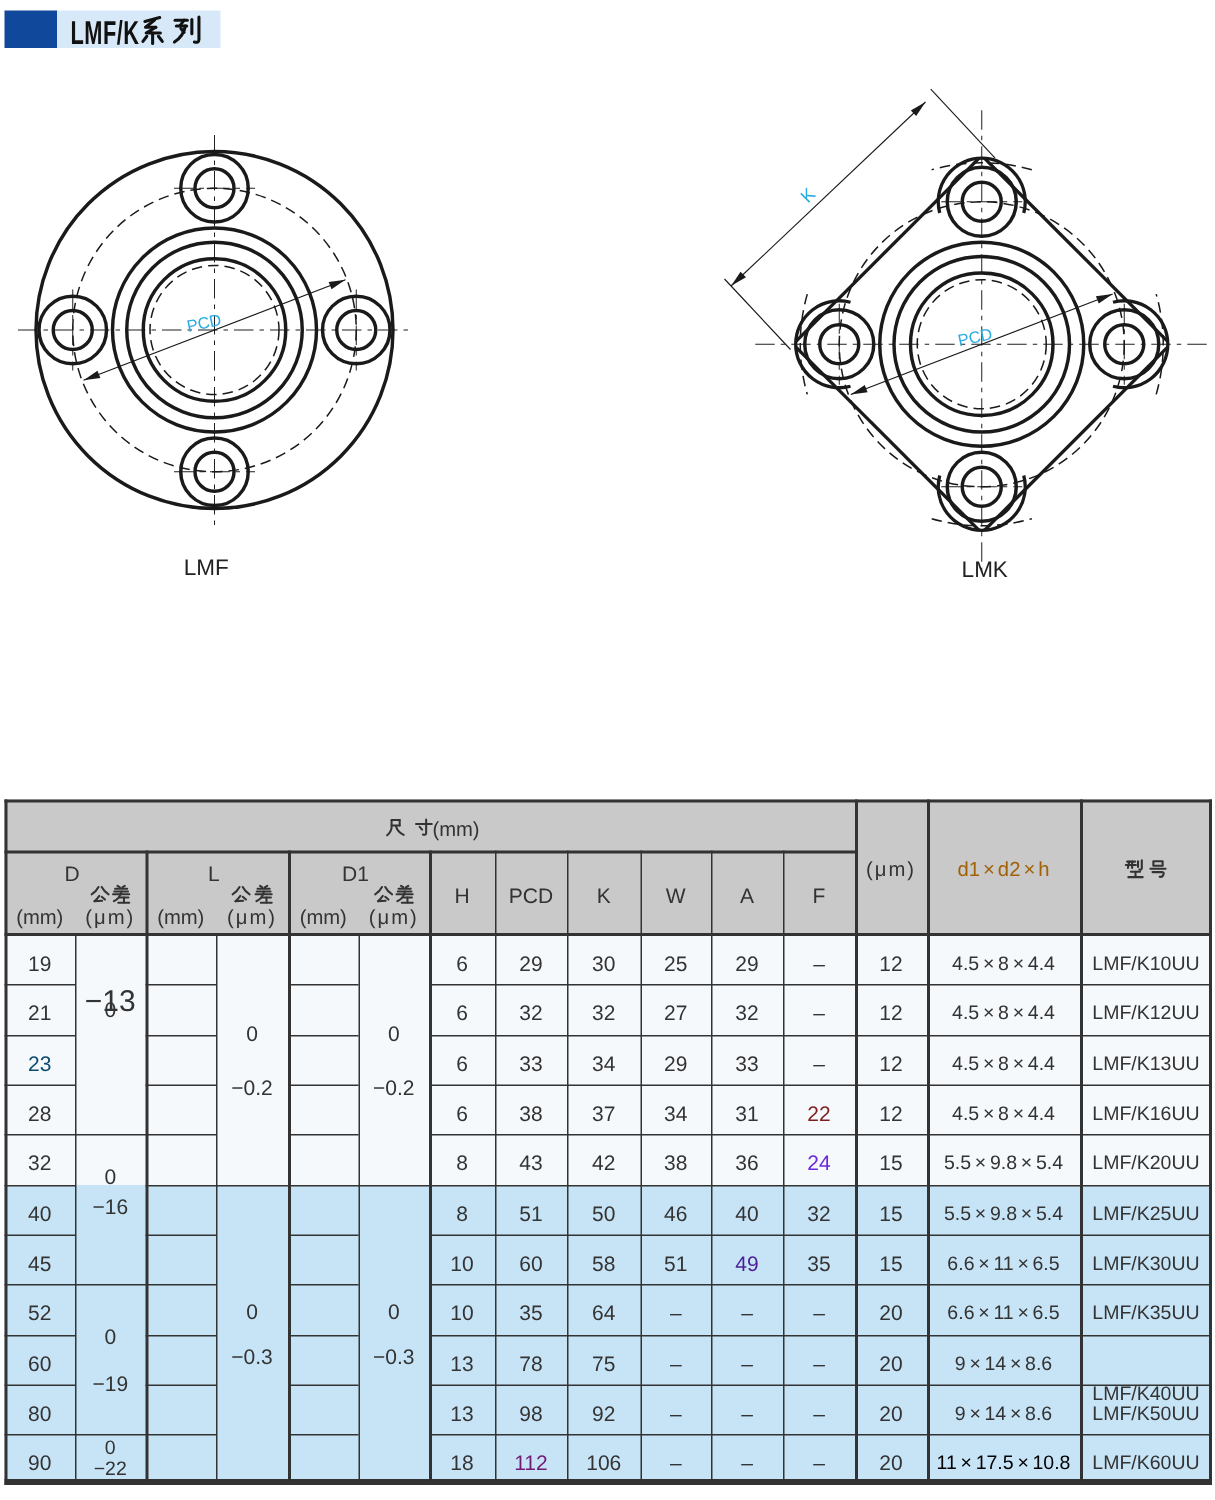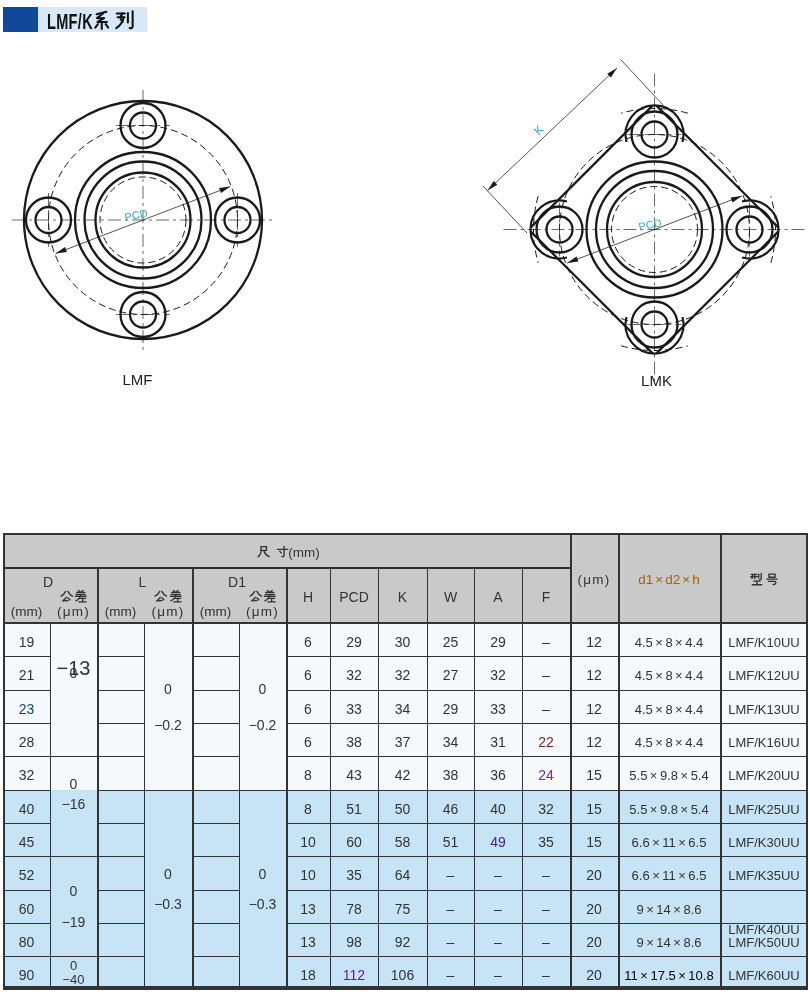--- a/index.html
+++ b/index.html
@@ -375,20 +375,20 @@
 <div class="t" style="left:594.0px;top:975.0px;font-size:14px;color:#333333;">20</div>
 <div class="t" style="left:669.0px;top:975.0px;font-size:13px;color:#000000;">11<span style="padding:0 2.5px">×</span>17.5<span style="padding:0 2.5px">×</span>10.8</div>
 <div class="t" style="left:764.0px;top:975.0px;font-size:13px;color:#333333;">LMF/K60UU</div>
 <div class="t" style="left:73.5px;top:672.5px;font-size:14px;color:#333333;">0</div>
 <div class="t" style="left:73.5px;top:668px;font-size:20px;color:#333333;">−13</div>
 <div class="t" style="left:73.5px;top:784px;font-size:14px;color:#333333;">0</div>
 <div class="t" style="left:73.5px;top:804px;font-size:14px;color:#333333;">−16</div>
 <div class="t" style="left:73.5px;top:891px;font-size:14px;color:#333333;">0</div>
 <div class="t" style="left:73.5px;top:921.5px;font-size:14px;color:#333333;">−19</div>
 <div class="t" style="left:73.5px;top:964.5px;font-size:13px;color:#333333;">0</div>
-<div class="t" style="left:73.5px;top:978.5px;font-size:13px;color:#333333;">−40</div>
+<div class="t" style="left:73.5px;top:978.5px;font-size:13px;color:#333333;">−22</div>
 <div class="t" style="left:168.0px;top:689px;font-size:14px;color:#333333;">0</div>
 <div class="t" style="left:168.0px;top:725px;font-size:14px;color:#333333;">−0.2</div>
 <div class="t" style="left:168.0px;top:873.5px;font-size:14px;color:#333333;">0</div>
 <div class="t" style="left:168.0px;top:904px;font-size:14px;color:#333333;">−0.3</div>
 <div class="t" style="left:262.5px;top:689px;font-size:14px;color:#333333;">0</div>
 <div class="t" style="left:262.5px;top:725px;font-size:14px;color:#333333;">−0.2</div>
 <div class="t" style="left:262.5px;top:873.5px;font-size:14px;color:#333333;">0</div>
 <div class="t" style="left:262.5px;top:904px;font-size:14px;color:#333333;">−0.3</div>
 </body></html>

